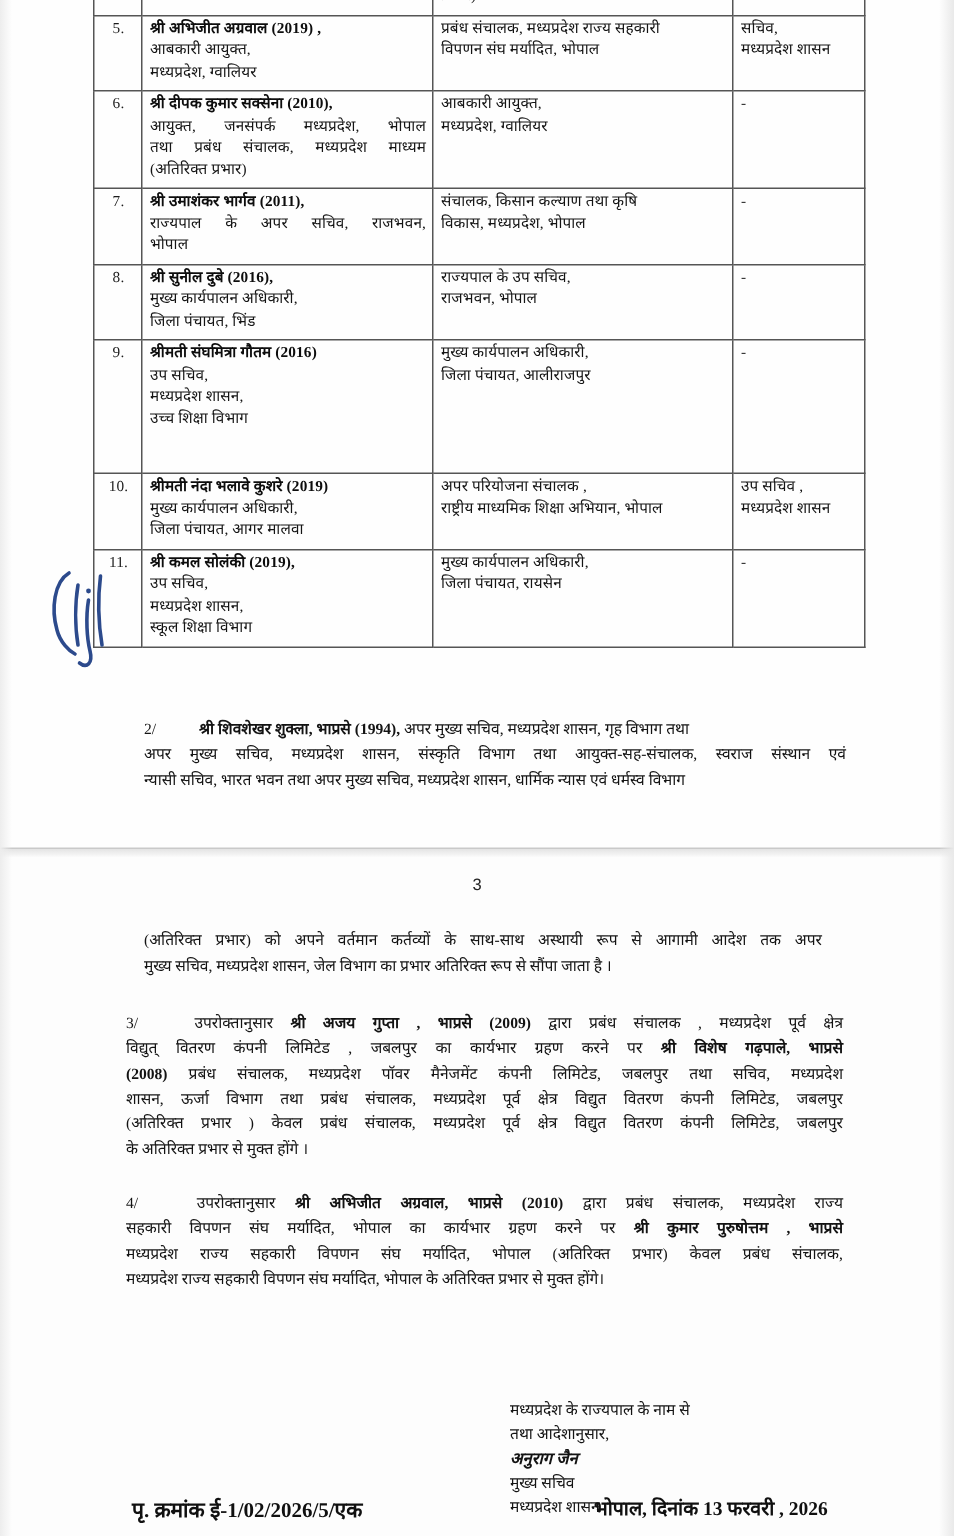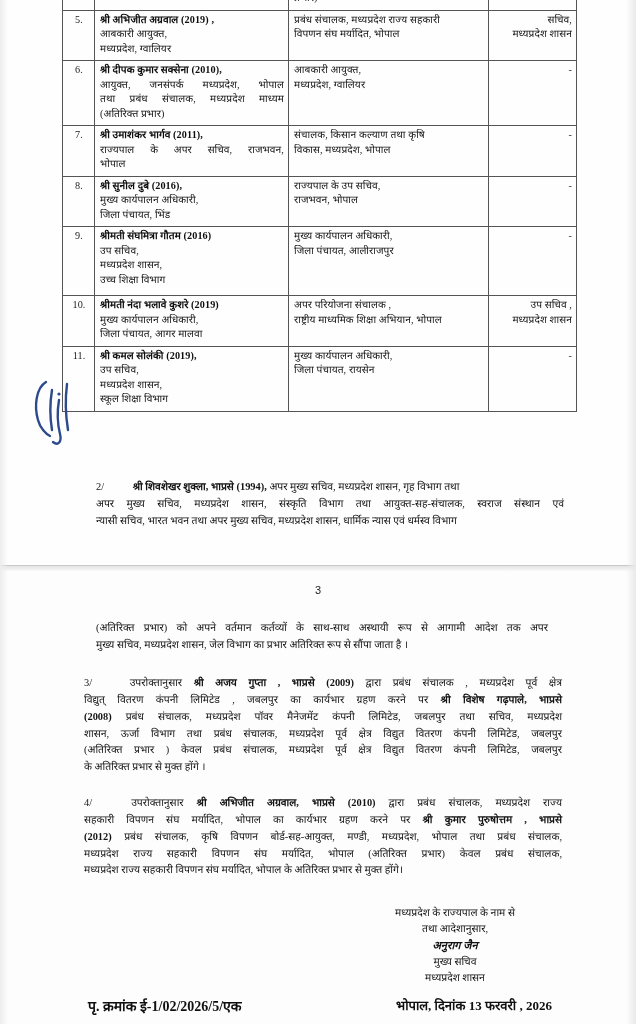--- a/index.html
+++ b/index.html
@@ -83,21 +83,21 @@
   col.c-post  { width: 200px; }
   col.c-extra { width: 88px; }
 
   td.sn {
     text-align: center;
     padding-top: 3px;
     font-size: 10.2px;
     color: #1b1b1b;
   }
   td.extra {
-    text-align: right;
+    text-align: left;
     padding-top: 3px;
     margin-top: 28px;
   }
   .nm {
     font-weight: bold;
     color: #0d0d0d;
     display: block;
     margin-bottom: 0px;
   }
   .ln { display: block; }
@@ -141,23 +141,23 @@
   .p-cont { left: 96px; top: 620px; width: 452px; }
   .p3 { left: 84px; top: 675px; width: 478px; }
   .p4 { left: 84px; top: 795px; width: 478px; }
 
   .jst { text-align: justify; text-align-last: justify; display: block; }
 
   
   .sigblock {
     position: absolute;
     right: 66px;
-    top: 905px;
+    top: 933px;
     width: 230px;
-    text-align: center;
+    text-align: left;
     font-size: 10.4px;
     line-height: 1.55;
     color: #131313;
   }
   .sigblock .strong { font-weight: bold; font-size: 11px; font-style: italic; }
 
   .foot-left {
     position: absolute;
     left: 88px;
     top: 996px;
@@ -268,21 +268,21 @@
               <span class="ln">राज्यपाल के उप सचिव,</span>
               <span class="ln">राजभवन, भोपाल</span>
             </td>
             <td class="extra">
               <span class="ln dash">-</span>
             </td>
           </tr>
 
           <tr>
             <td class="sn">9.</td>
-            <td style="padding-bottom:8px">
+            <td style="padding-bottom:28px">
               <span class="nm">श्रीमती संघमित्रा गौतम (2016)</span>
               <span class="ln">उप सचिव,</span>
               <span class="ln">मध्यप्रदेश शासन,</span>
               <span class="ln">उच्च शिक्षा विभाग</span>
             </td>
             <td>
               <span class="ln">मुख्य कार्यपालन अधिकारी,</span>
               <span class="ln">जिला पंचायत, आलीराजपुर</span>
             </td>
             <td class="extra">
@@ -370,21 +370,20 @@
     <span class="jst">(अतिरिक्त प्रभार ) केवल प्रबंध संचालक, मध्यप्रदेश पूर्व क्षेत्र विद्युत वितरण कंपनी लिमिटेड, जबलपुर</span>
     <span class="ln">के अतिरिक्त प्रभार से मुक्त होंगे ।</span>
   </div>
 
   <div class="para p4">
     <span class="jst">
       <span class="idx">4/</span>
       <span class="indent"></span><span>उपरोक्तानुसार </span><b>श्री अभिजीत अग्रवाल, भाप्रसे (2010)</b><span> द्वारा प्रबंध संचालक, मध्यप्रदेश राज्य</span>
     </span>
     <span class="jst"><span>सहकारी विपणन संघ मर्यादित, भोपाल का कार्यभार ग्रहण करने पर </span><b>श्री कुमार पुरुषोत्तम , भाप्रसे</b></span>
-    <span class="jst"><b>(2012)</b><span> प्रबंध संचालक, कृषि विपणन बोर्ड-सह-आयुक्त, मण्डी, मध्यप्रदेश, भोपाल तथा प्रबंध संचालक,</span></span>
     <span class="jst">मध्यप्रदेश राज्य सहकारी विपणन संघ मर्यादित, भोपाल (अतिरिक्त प्रभार) केवल प्रबंध संचालक,</span>
     <span class="ln">मध्यप्रदेश राज्य सहकारी विपणन संघ मर्यादित, भोपाल के अतिरिक्त प्रभार से मुक्त होंगे।</span>
   </div>
 
   <div class="sigblock">
     <div>मध्यप्रदेश के राज्यपाल के नाम से</div>
     <div>तथा आदेशानुसार,</div>
     <div class="strong">अनुराग जैन</div>
     <div>मुख्य सचिव</div>
     <div>मध्यप्रदेश शासन</div>

